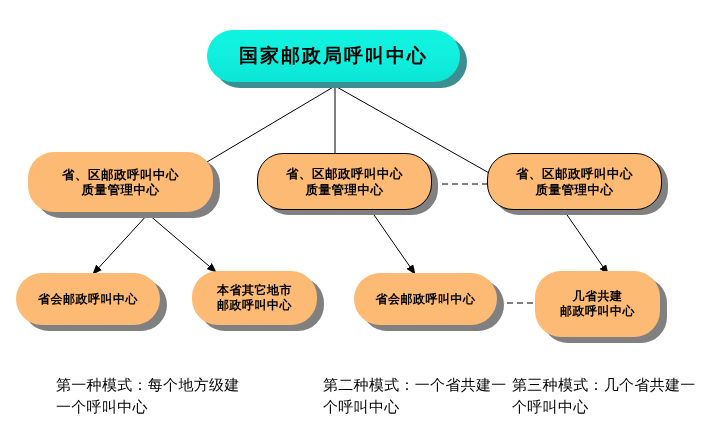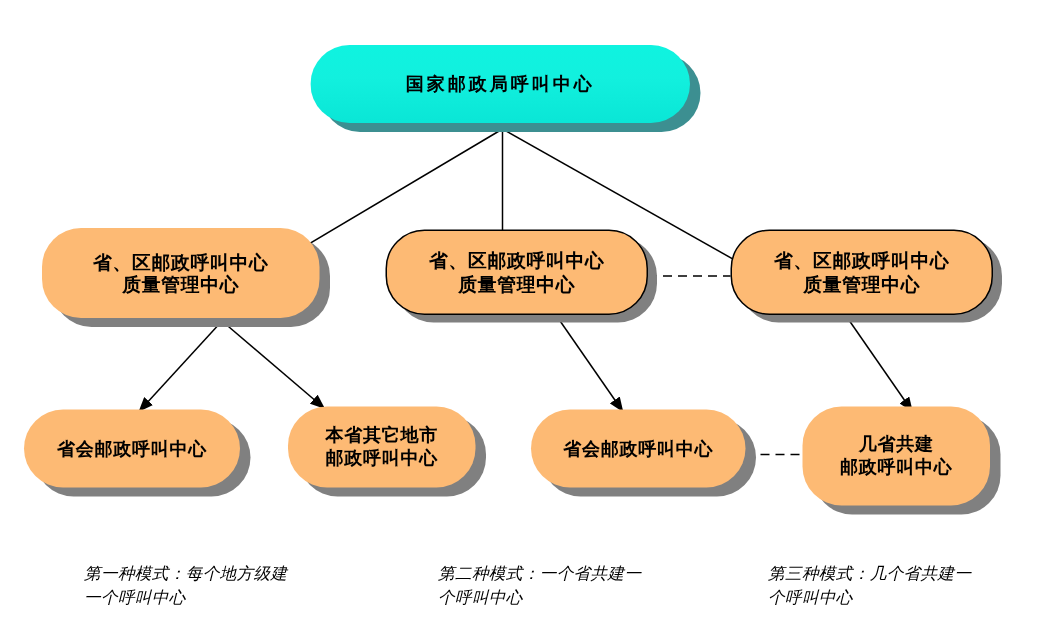--- a/index.html
+++ b/index.html
@@ -40,21 +40,21 @@
     font-weight: bold;
     line-height: 1.22;
     white-space: pre-line;
     letter-spacing: 0.5px;
   }
   
   .node-root {
     border-radius: 34px;
     background: linear-gradient(180deg, #0ff3e0 0%, #12f0de 42%, #0ae6d6 100%);
     background-color: #10efdc;
-    font-size: 12px;
+    font-size: 19px;
     letter-spacing: 2px;
     box-shadow: 7px 6px 0 0 #3c8f91;
   }
   
   .node-cyan {
     border-radius: 26px;
     background: #fdba74;
     font-size: 12.5px;
     box-shadow: 7px 6px 0 0 #808080;
   }
@@ -62,26 +62,25 @@
     border: 1px solid #000000;
     box-shadow: 6px 5px 0 0 #808080;
   }
   .node-cyan.small {
     font-size: 12px;
   }
   
   .caption {
     position: absolute;
     color: #000000;
-    font-size: 11px;
+    font-size: 15px;
     line-height: 1.45;
     white-space: pre-line;
     text-align: left;
     letter-spacing: 0.3px;
-    font-style: italic;
   }
 </style>
 </head>
 <body>
 
 <div id="diagram-canvas">
 
   <svg id="connectors-layer" viewBox="0 0 705 428" width="705" height="428">
     <defs>
       <marker id="arrowhead" markerWidth="10" markerHeight="8" refX="9" refY="4" orient="auto" markerUnits="userSpaceOnUse">
@@ -122,19 +121,19 @@
 邮政呼叫中心</div>
 
   <div class="node node-cyan small" style="left:354px; top:273px; width:143px; height:52px;">省会邮政呼叫中心</div>
 
   <div class="node node-cyan small" style="left:535px; top:271px; width:125px; height:66px;">几省共建
 邮政呼叫中心</div>
 
   <div class="caption" style="left:56px; top:375px; width:230px;">第一种模式：每个地方级建
 一个呼叫中心</div>
 
-  <div class="caption" style="left:292px; top:375px; width:200px;">第二种模式：一个省共建一
+  <div class="caption" style="left:323px; top:375px; width:200px;">第二种模式：一个省共建一
 个呼叫中心</div>
 
   <div class="caption" style="left:512px; top:375px; width:200px;">第三种模式：几个省共建一
 个呼叫中心</div>
 
 </div>
 
 </body></html>

